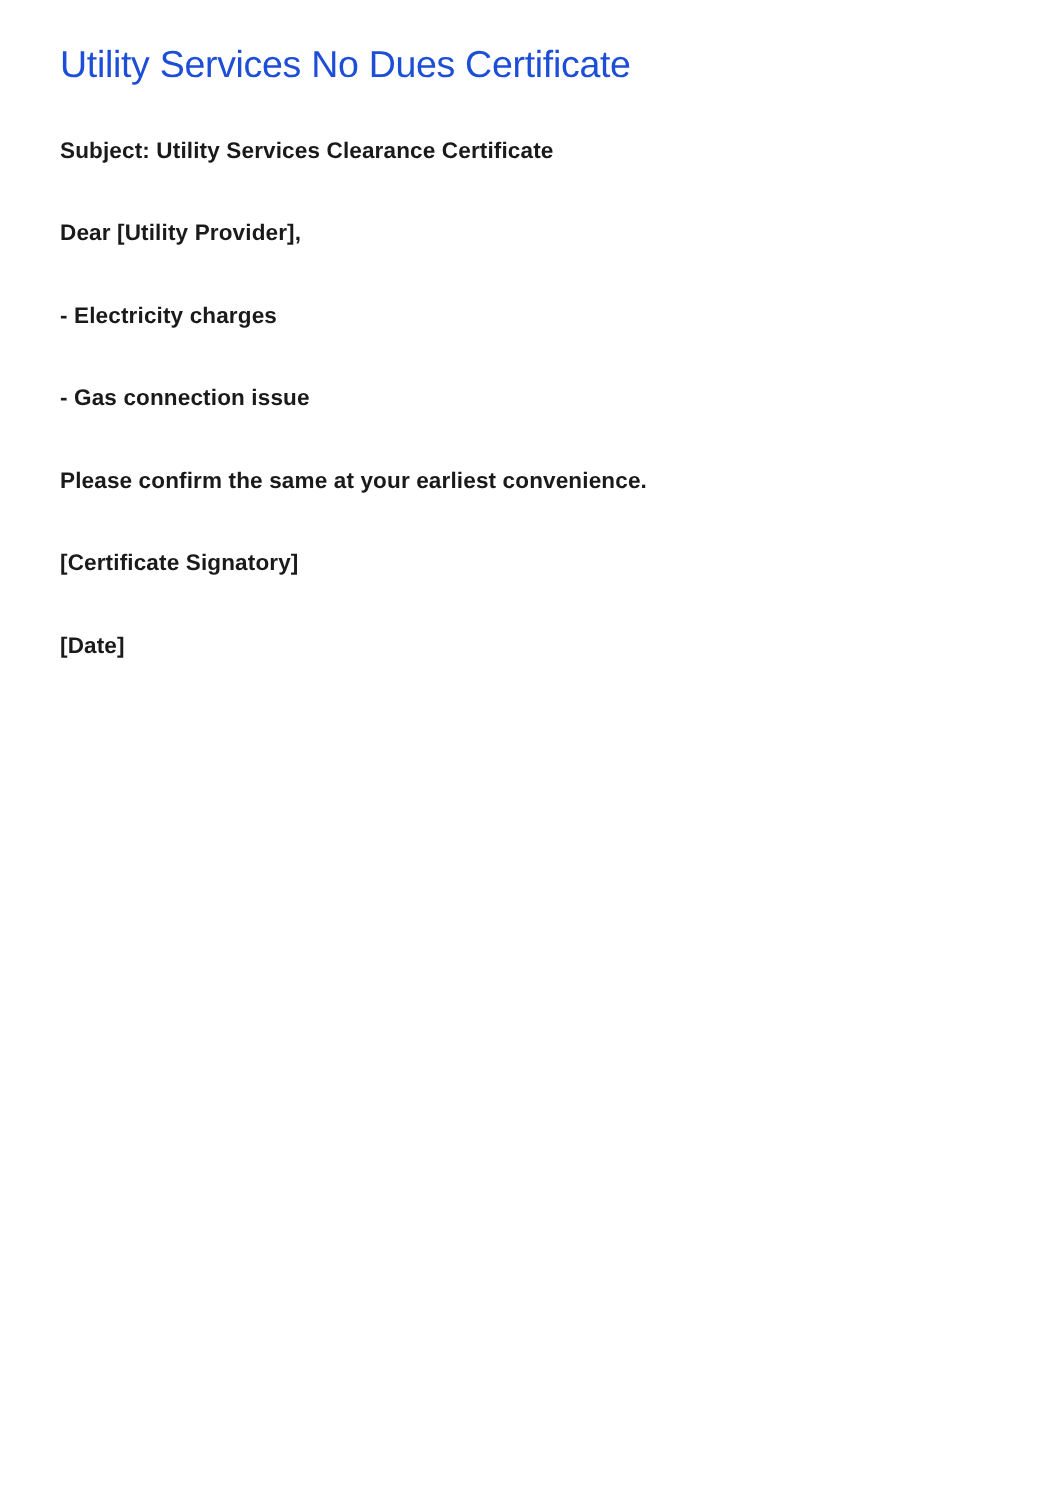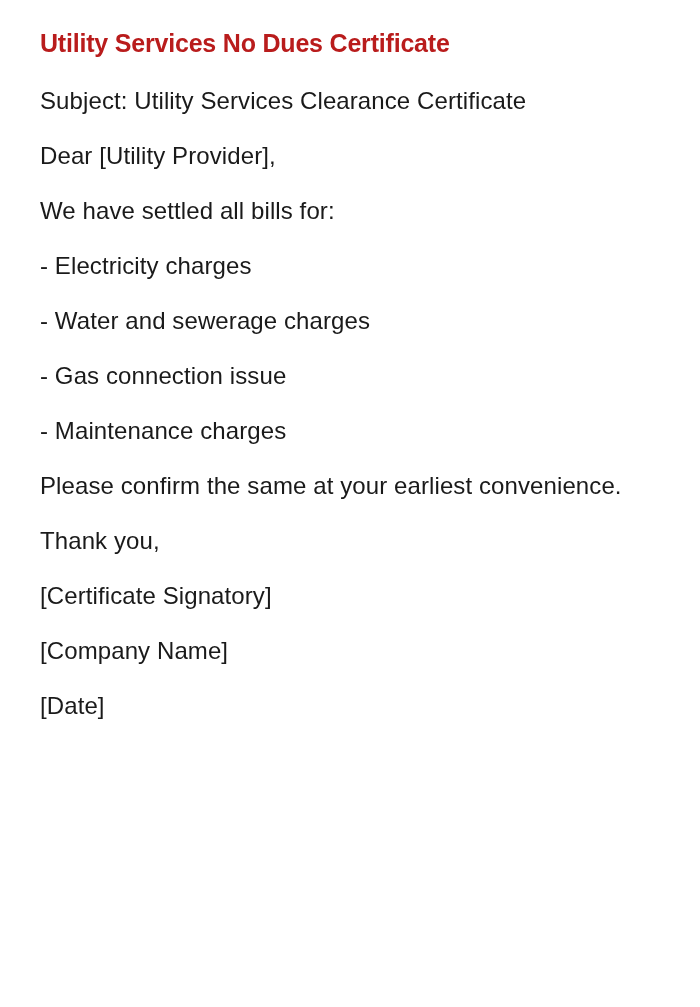--- a/index.html
+++ b/index.html
@@ -14,47 +14,42 @@
     color: #1a1a1a;
     overflow: hidden;
   }
   .doc {
     box-sizing: border-box;
     padding: 28px 55px 0 40px;
   }
   .doc-title {
     font-size: 25px;
     line-height: 1.2;
-    font-weight: 700;
-    color: #b91c1c;
+    font-weight: 400;
+    color: #1d4ed8;
     margin: 0 0 25px 0;
     letter-spacing: -0.2px;
   }
   .para {
-    font-size: 24px;
+    font-size: 15px;
     line-height: 35px;
-    font-weight: 400;
+    font-weight: 700;
     color: #1a1a1a;
     margin: 0 0 20px 0;
     max-width: 588px;
     letter-spacing: 0.1px;
   }
 </style>
 </head>
 <body>
 
 <div class="doc">
   <h1 class="doc-title">Utility Services No Dues Certificate</h1>
   <div id="paragraph-list">
       <p class="para">Subject: Utility Services Clearance Certificate</p>
       <p class="para">Dear [Utility Provider],</p>
-      <p class="para">We have settled all bills for:</p>
       <p class="para">- Electricity charges</p>
-      <p class="para">- Water and sewerage charges</p>
       <p class="para">- Gas connection issue</p>
-      <p class="para">- Maintenance charges</p>
       <p class="para">Please confirm the same at your earliest convenience.</p>
-      <p class="para">Thank you,</p>
       <p class="para">[Certificate Signatory]</p>
-      <p class="para">[Company Name]</p>
       <p class="para">[Date]</p>
     </div>
 </div>
 
 </body></html>

